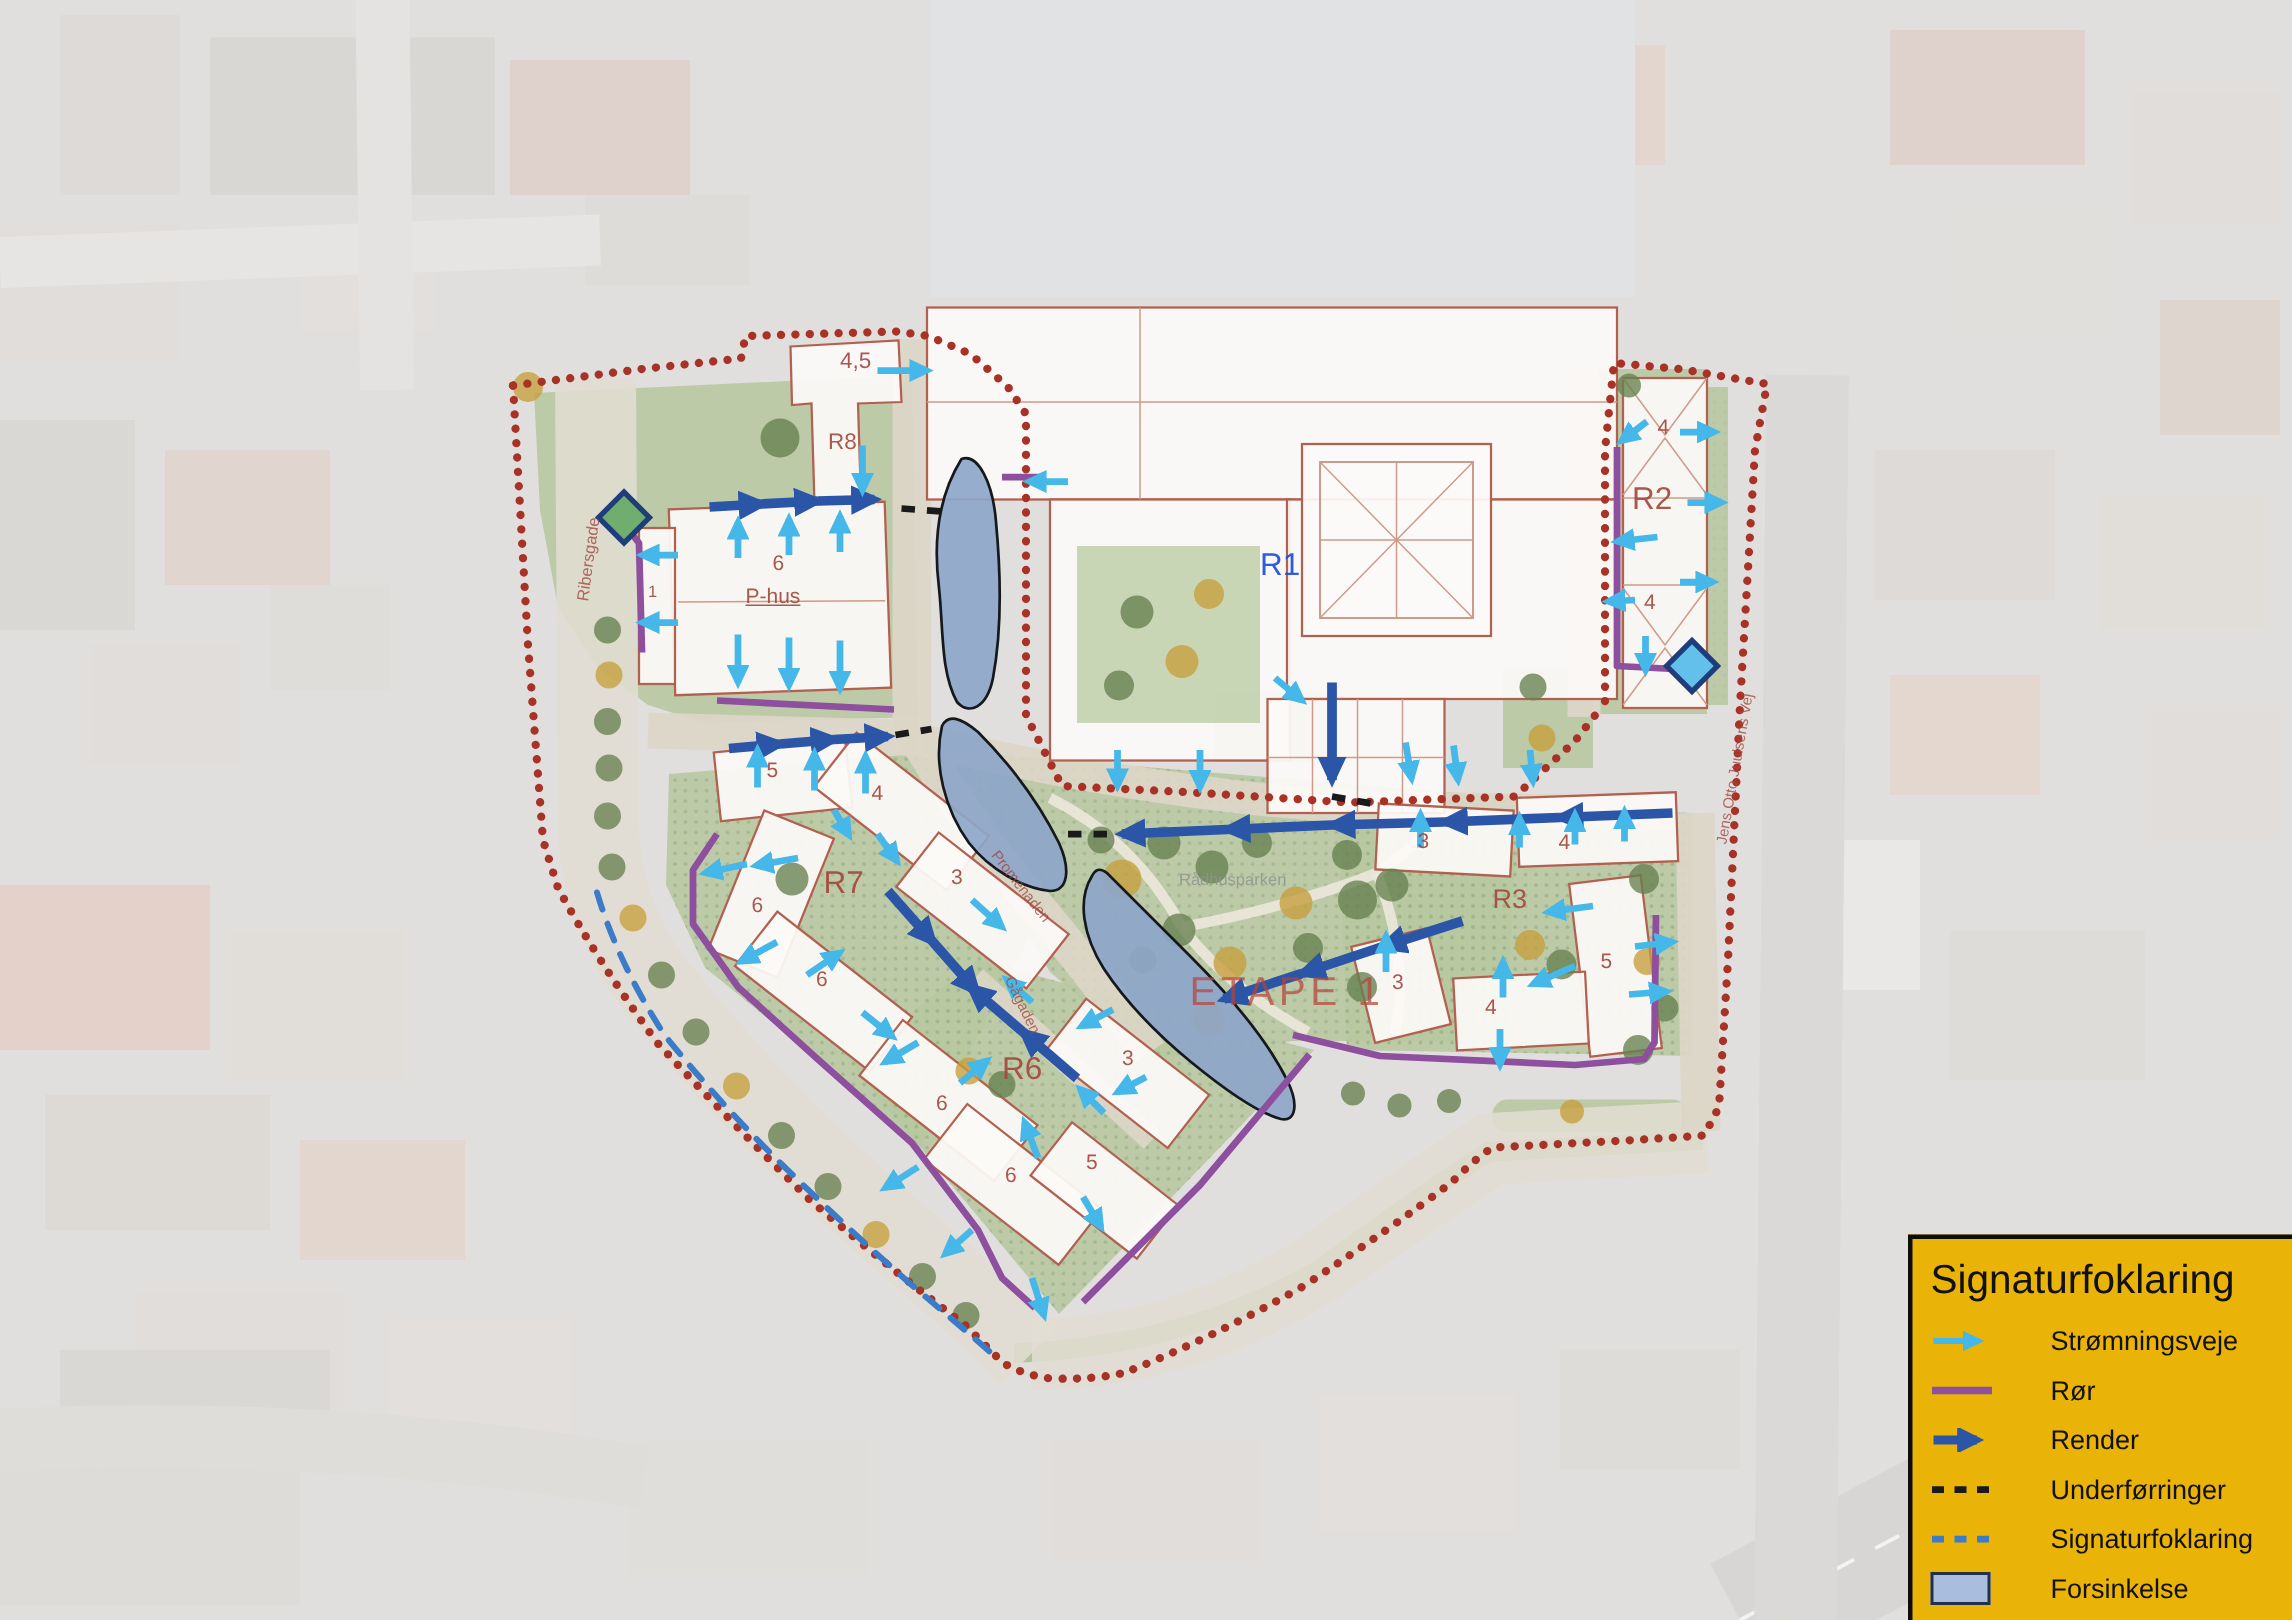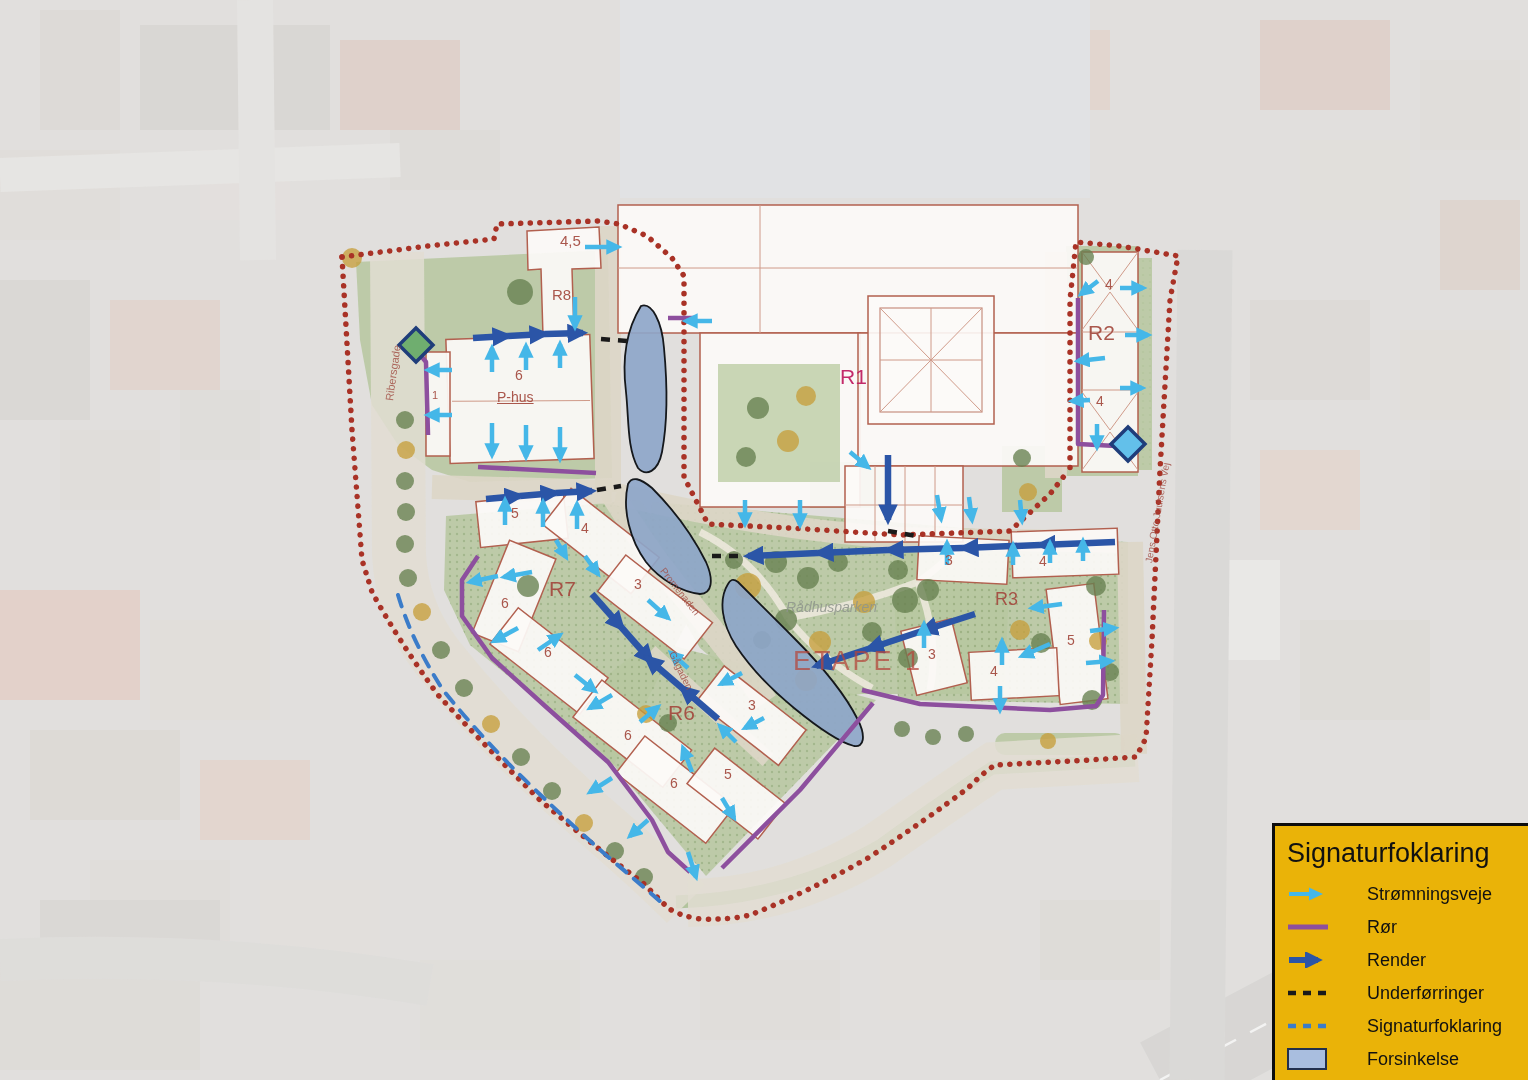--- a/index.html
+++ b/index.html
@@ -360,21 +360,21 @@
     <line class="fa" x1="1097" y1="424" x2="1097" y2="447"></line>
   </g>
 </svg>
 
 <div id="map-labels">
       <div class="ml" style="left: 560px; top: 233px; font-size: 15px; color: rgb(163, 73, 62);">4,5</div>
       <div class="ml" style="left: 552px; top: 287px; font-size: 15px; color: rgb(163, 73, 62);">R8</div>
       <div class="ml" style="left: 515px; top: 368px; font-size: 14px; color: rgb(163, 73, 62);">6</div>
       <div class="ml" style="left: 497px; top: 390px; font-size: 14px; color: rgb(163, 73, 62); text-decoration: underline;">P-hus</div>
       <div class="ml" style="left: 432px; top: 390px; font-size: 11px; color: rgb(163, 73, 62);">1</div>
-      <div class="ml" style="left: 840px; top: 366px; font-size: 21px; color: #be185d;">R1</div>
+      <div class="ml" style="left: 840px; top: 366px; font-size: 21px; color: #1d4ed8;">R1</div>
       <div class="ml" style="left: 1105px; top: 277px; font-size: 14px; color: rgb(163, 73, 62);">4</div>
       <div class="ml" style="left: 1088px; top: 322px; font-size: 21px; color: rgb(163, 73, 62);">R2</div>
       <div class="ml" style="left: 1096px; top: 394px; font-size: 14px; color: rgb(163, 73, 62);">4</div>
       <div class="ml" style="left: 511px; top: 506px; font-size: 14px; color: rgb(163, 73, 62);">5</div>
       <div class="ml" style="left: 581px; top: 521px; font-size: 14px; color: rgb(163, 73, 62);">4</div>
       <div class="ml" style="left: 634px; top: 577px; font-size: 14px; color: rgb(163, 73, 62);">3</div>
       <div class="ml" style="left: 549px; top: 578px; font-size: 21px; color: rgb(163, 73, 62);">R7</div>
       <div class="ml" style="left: 501px; top: 596px; font-size: 14px; color: rgb(163, 73, 62);">6</div>
       <div class="ml" style="left: 544px; top: 645px; font-size: 14px; color: rgb(163, 73, 62);">6</div>
       <div class="ml" style="left: 748px; top: 698px; font-size: 14px; color: rgb(163, 73, 62);">3</div>
@@ -382,21 +382,21 @@
       <div class="ml" style="left: 624px; top: 728px; font-size: 14px; color: rgb(163, 73, 62);">6</div>
       <div class="ml" style="left: 670px; top: 776px; font-size: 14px; color: rgb(163, 73, 62);">6</div>
       <div class="ml" style="left: 724px; top: 767px; font-size: 14px; color: rgb(163, 73, 62);">5</div>
       <div class="ml" style="left: 945px; top: 553px; font-size: 14px; color: rgb(163, 73, 62);">3</div>
       <div class="ml" style="left: 1039px; top: 554px; font-size: 14px; color: rgb(163, 73, 62);">4</div>
       <div class="ml" style="left: 995px; top: 590px; font-size: 18px; color: rgb(163, 73, 62);">R3</div>
       <div class="ml" style="left: 928px; top: 647px; font-size: 14px; color: rgb(163, 73, 62);">3</div>
       <div class="ml" style="left: 990px; top: 664px; font-size: 14px; color: rgb(163, 73, 62);">4</div>
       <div class="ml" style="left: 1067px; top: 633px; font-size: 14px; color: rgb(163, 73, 62);">5</div>
       <div class="ml" style="left: 793px; top: 648px; font-size: 27px; color: rgb(181, 69, 58); opacity: 0.72; letter-spacing: 3px;">ETAPE 1</div>
-      <div class="ml" style="left: 786px; top: 600px; font-size: 14px; color: rgb(142, 148, 140); opacity: 0.85; font-style: italic;">Rådhusparken</div>
+      <div class="ml" style="left: 786px; top: 582px; font-size: 11px; color: rgb(142, 148, 140); opacity: 0.85;">Rådhusparken</div>
       <div class="ml" style="left: 384px; top: 400px; font-size: 11px; color: rgb(160, 74, 64); transform: rotate(-82deg); opacity: 0.8;">Ribersgade</div>
       <div class="ml" style="left: 1144px; top: 562px; font-size: 10px; color: rgb(160, 74, 64); transform: rotate(-80deg); opacity: 0.8;">Jens Otto Juulsens Vej</div>
       <div class="ml" style="left: 666px; top: 566px; font-size: 10px; color: rgb(160, 74, 64); transform: rotate(52deg); opacity: 0.8;">Promenaden</div>
       <div class="ml" style="left: 676px; top: 650px; font-size: 10px; color: rgb(160, 74, 64); transform: rotate(64deg); opacity: 0.8;">Gågaden</div>
     </div>
 
 <div class="legend">
   <h1>Signaturfoklaring</h1>
 
   <div class="lrow">

